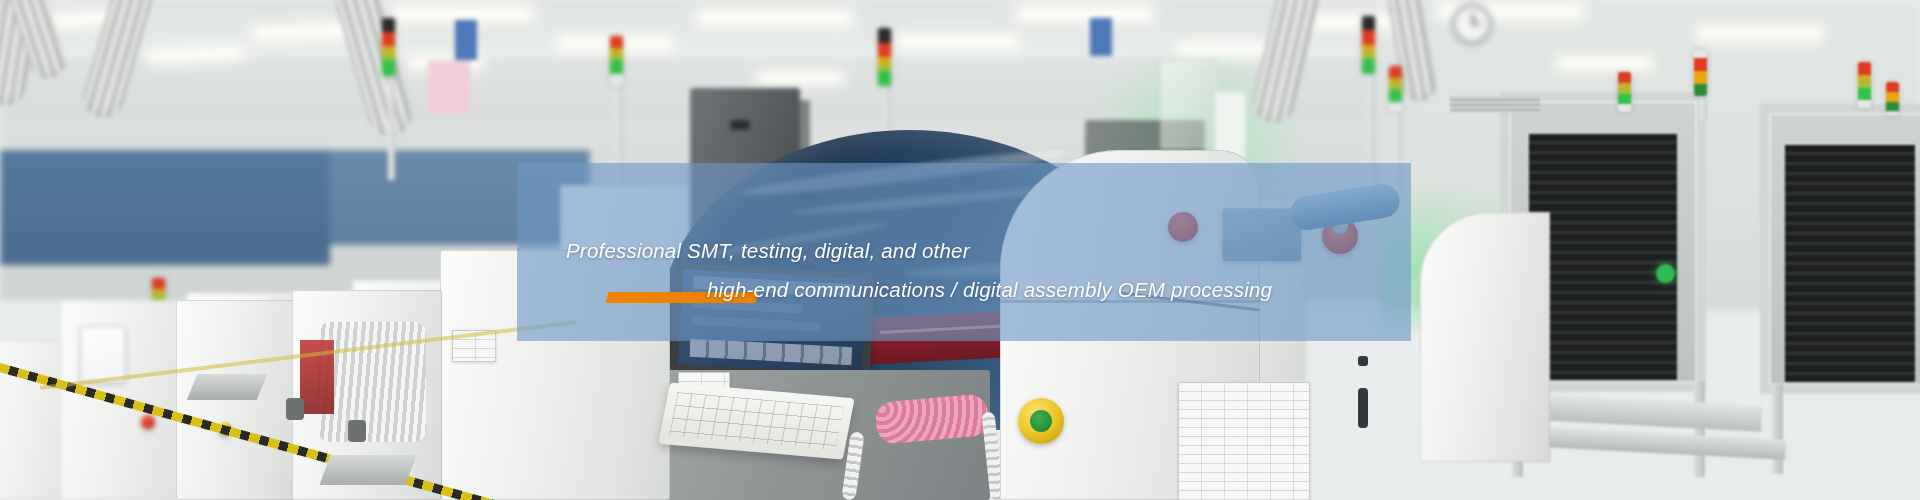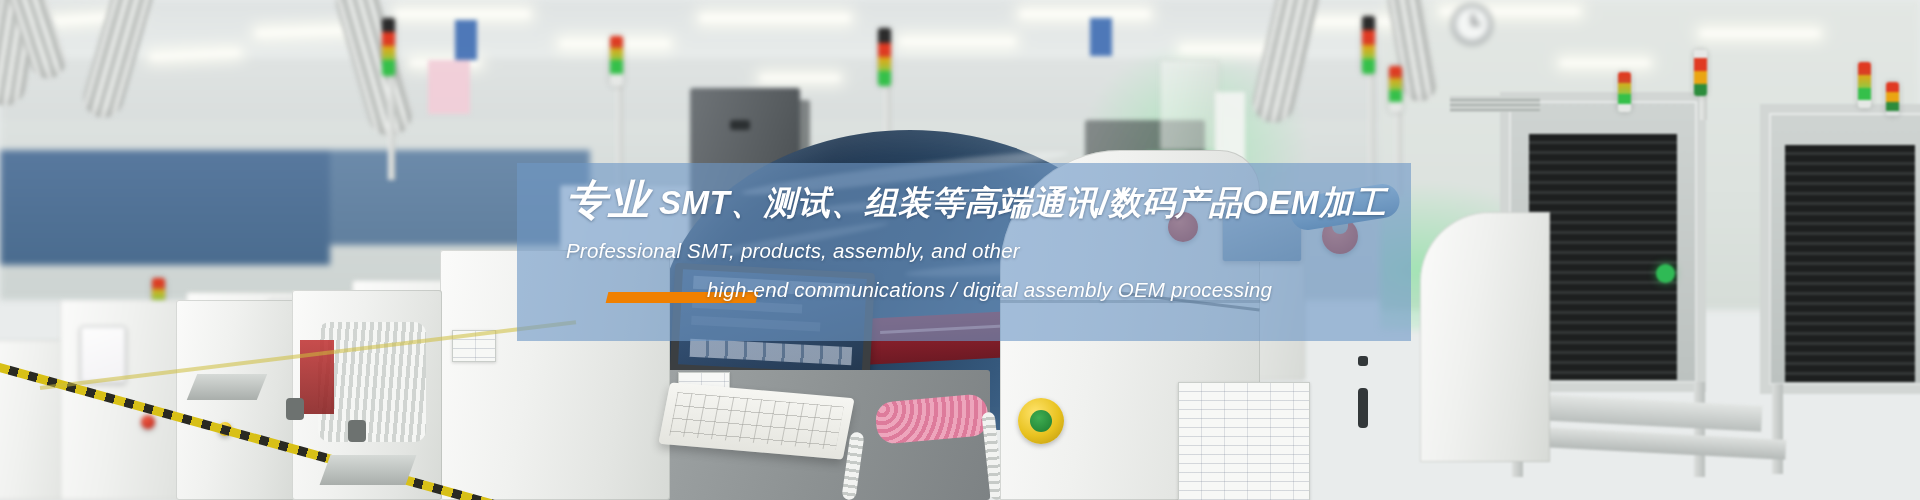--- a/index.html
+++ b/index.html
@@ -500,24 +500,21 @@
 
       <div style="position:absolute;left:192px;top:374px;width:70px;height:26px;background:linear-gradient(180deg,#d6dad7,#a9aeab);transform:skewX(-22deg);"></div>
       <div style="position:absolute;left:325px;top:455px;width:86px;height:30px;background:linear-gradient(180deg,#d6dad7,#a9aeab);transform:skewX(-20deg);"></div>
       <div style="position:absolute;left:286px;top:398px;width:18px;height:22px;background:#6d7270;border-radius:4px;"></div>
       <div style="position:absolute;left:348px;top:420px;width:18px;height:22px;background:#6d7270;border-radius:4px;"></div>
     </div>
   </div>
 
   <div class="overlay">
 
-    <div class="headline">
-      <span class="big">专业</span><span>SMT、测试、组装等高端通讯/数码产品OEM加工</span>
-    </div>
-
-    <div class="sub1">Professional SMT, products, assembly, and other</div>
+
+    <div class="sub1">Professional SMT, testing, digital, and other</div>
 
     <div class="orangebar"></div>
 
     <div class="sub2">high-end communications / digital assembly OEM processing</div>
   </div>
 
 </div>
 
 </body></html>

